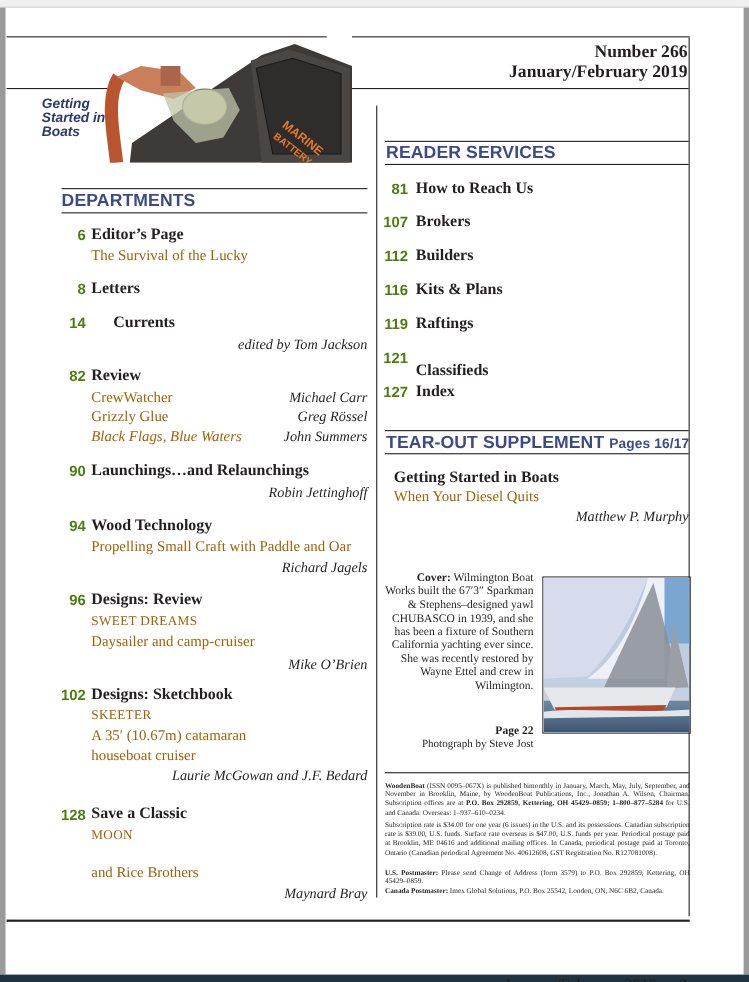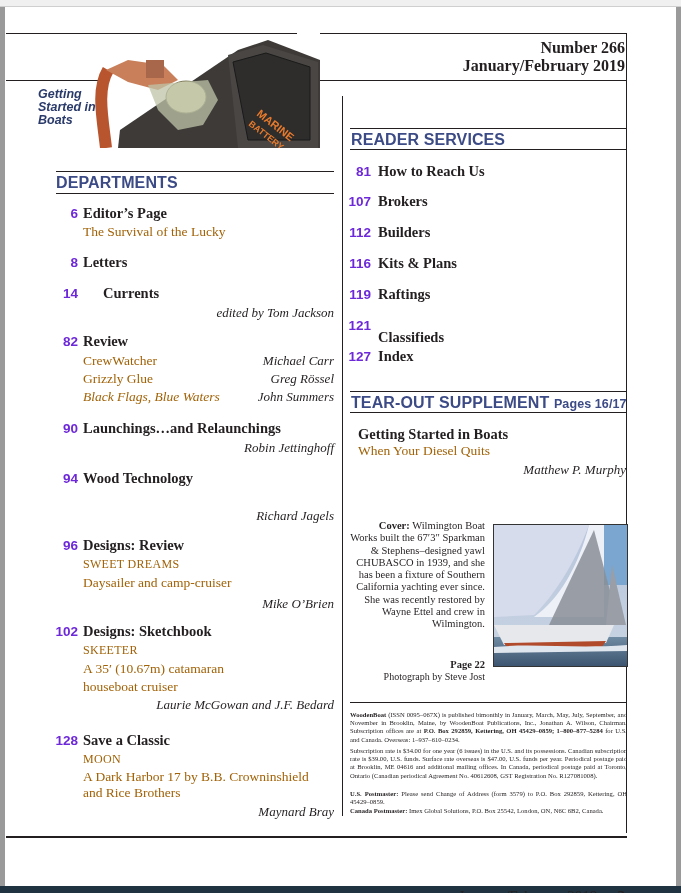--- a/index.html
+++ b/index.html
@@ -34,21 +34,21 @@
   .section-head {
     position:absolute; font-family:"Liberation Sans", sans-serif; font-weight:bold;
     font-size:16px; color:#3c4b86; letter-spacing:0.1px;
   }
   .section-head .sub { font-size:12.5px; }
 
   
   .toc-entry { position:absolute; }
   .toc-num {
     position:absolute; text-align:right; width:26px;
-    font-family:"Liberation Sans", sans-serif; font-weight:bold; font-size:13.5px; color:#6d28d9;
+    font-family:"Liberation Sans", sans-serif; font-weight:bold; font-size:13.5px; color:#4d7c0f;
   }
   .toc-title { position:absolute; font-weight:bold; font-size:14.5px; color:#231f20; white-space:nowrap; }
   .toc-sub { position:absolute; font-size:13.5px; white-space:nowrap; color:#a16207; }
   .toc-author { position:absolute; right:0; font-style:italic; font-size:13px; white-space:nowrap; }
   .caps { font-size:12px; letter-spacing:0.3px; }
   .ital { font-style:italic; }
 
   
   .cover-caption {
     position:absolute; left:350px; top:520px; width:135px; text-align:right;
@@ -133,20 +133,21 @@
 
 <div class="toc-entry" style="left:52px; top:420px; width:282px; height:38px;">
   <span class="toc-num" style="left:0; top:1px;">90</span>
   <span class="toc-title" style="left:31px; top:0;">Launchings…and Relaunchings</span>
   <span class="toc-author" style="top:20px;">Robin Jettinghoff</span>
 </div>
 
 <div class="toc-entry" style="left:52px; top:470px; width:282px; height:56px;">
   <span class="toc-num" style="left:0; top:1px;">94</span>
   <span class="toc-title" style="left:31px; top:0;">Wood Technology</span>
+  <span class="toc-sub" style="left:31px; top:19px;">Propelling Small Craft with Paddle and Oar</span>
   <span class="toc-author" style="top:38px;">Richard Jagels</span>
 </div>
 
 <div class="toc-entry" style="left:52px; top:537px; width:282px; height:74px;">
   <span class="toc-num" style="left:0; top:1px;">96</span>
   <span class="toc-title" style="left:31px; top:0;">Designs: Review</span>
   <span class="toc-sub caps" style="left:31px; top:20px;">SWEET DREAMS</span>
   <span class="toc-sub" style="left:31px; top:38px;">Daysailer and camp-cruiser</span>
   <span class="toc-author" style="top:59px;">Mike O’Brien</span>
 </div>
@@ -157,21 +158,20 @@
   <span class="toc-sub caps" style="left:31px; top:20px;">SKEETER</span>
   <span class="toc-sub" style="left:31px; top:38px;">A 35′ (10.67m) catamaran</span>
   <span class="toc-sub" style="left:31px; top:56px;">houseboat cruiser</span>
   <span class="toc-author" style="top:74px;">Laurie McGowan and J.F. Bedard</span>
 </div>
 
 <div class="toc-entry" style="left:52px; top:732px; width:282px; height:90px;">
   <span class="toc-num" style="left:0; top:1px;">128</span>
   <span class="toc-title" style="left:31px; top:0;">Save a Classic</span>
   <span class="toc-sub caps" style="left:31px; top:20px;">MOON</span>
-  <span class="toc-sub" style="left:31px; top:37px;">A Dark Harbor 17 by B.B. Crowninshield</span>
   <span class="toc-sub" style="left:31px; top:53px;">and Rice Brothers</span>
   <span class="toc-author" style="top:72px;">Maynard Bray</span>
 </div>
 
 <div class="hline" style="left:350px; top:128px; width:276px; height:1px;"></div>
 <div class="section-head" style="left:351px; top:131px;">READER SERVICES</div>
 <div class="hline" style="left:350px; top:149px; width:276px; height:1px;"></div>
 
 <div id="rs-list"></div>
 <div class="toc-entry" style="left:345px; top:163px; width:280px; height:20px;">

